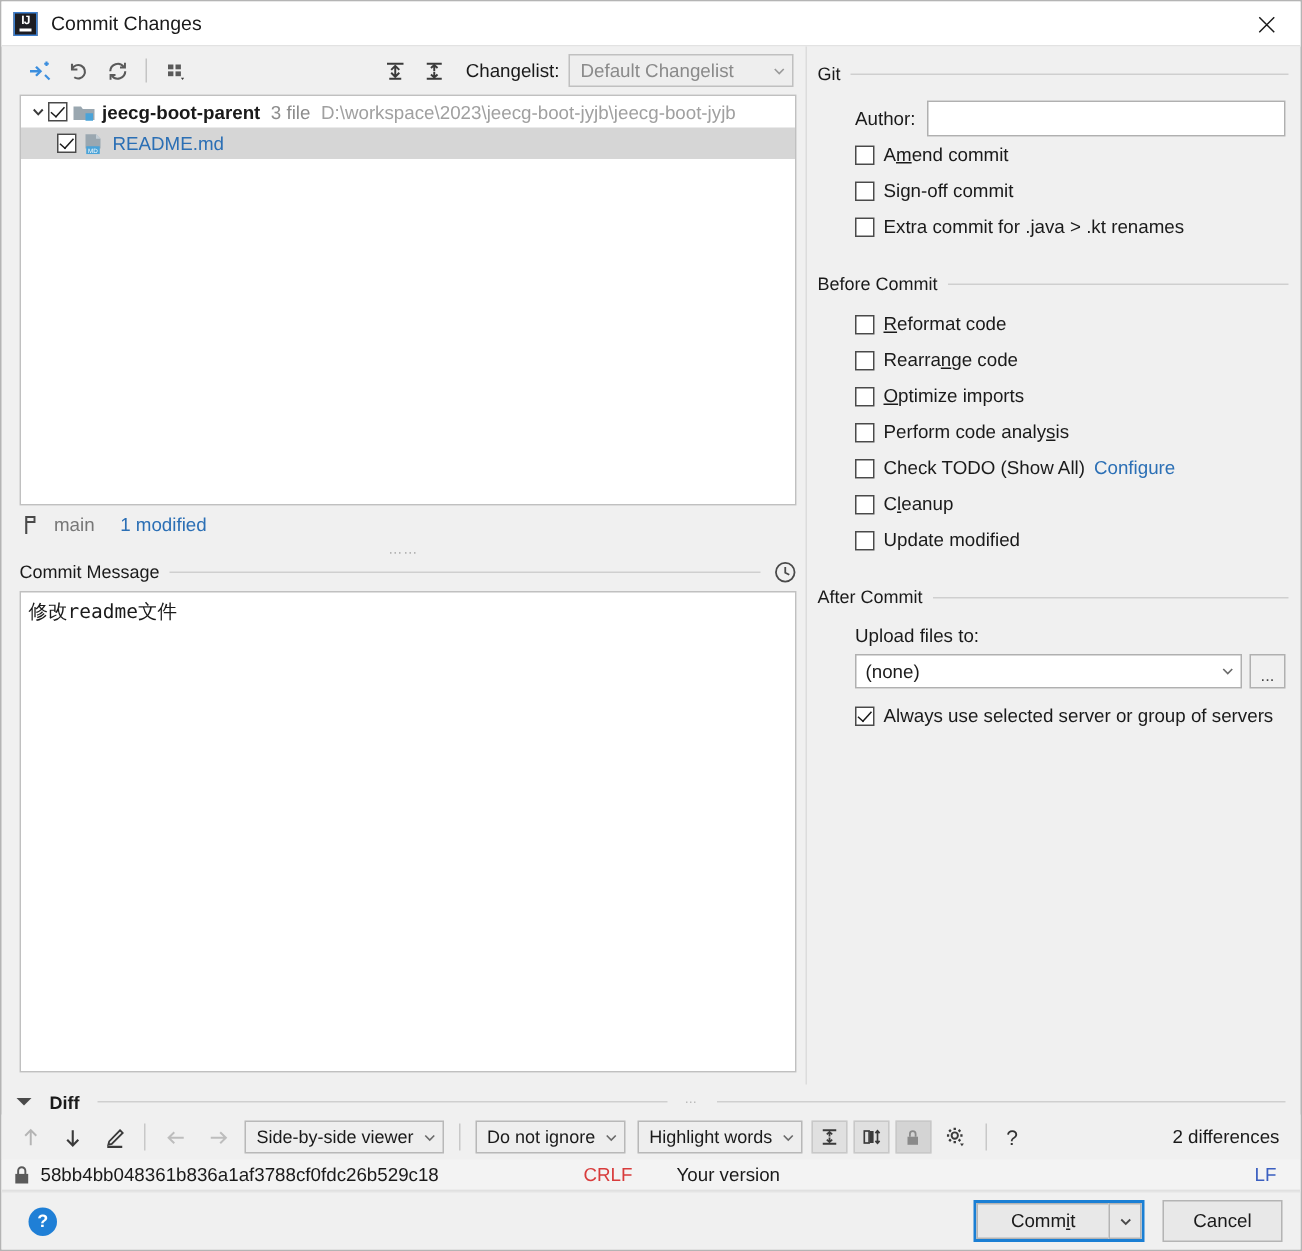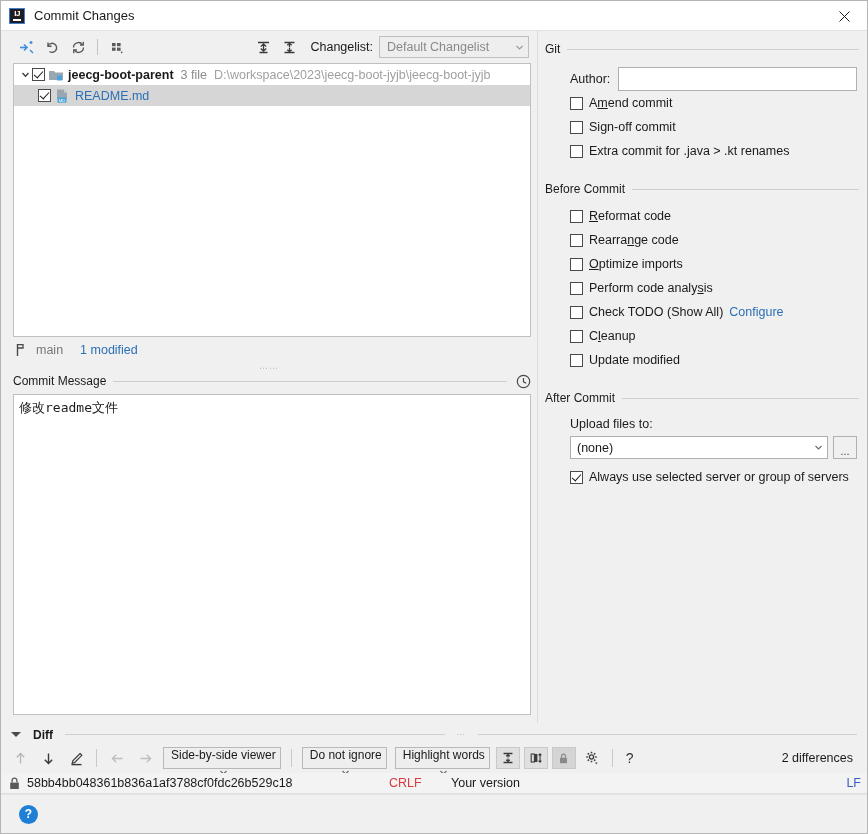--- a/index.html
+++ b/index.html
@@ -261,36 +261,35 @@
   .dt-btn.boxed {
     background: #e0e0e0; border: 1px solid #c8c8c8;
     width: 24px; height: 22px; margin: 0 1px;
   }
   .dt-sep { width: 1px; height: 18px; background: #c8c8c8; margin: 0 5px; }
   .dt-combo {
     height: 22px; background: #eeeeee; border: 1px solid #b8b8b8;
     display: flex; align-items: center; gap: 6px;
     padding: 0 4px 0 7px; font-size: 12px; cursor: pointer;
     margin: 0 3px;
-    flex-direction: column;
   }
   .dt-help { font-size: 14px; color: #333; cursor: pointer; padding: 0 6px; }
   .dt-diffcount { font-size: 12.5px; color: #1a1a1a; margin-left: auto; padding-right: 6px; }
 
   .diff-info {
     height: 20px; display: flex; align-items: center;
     padding-left: 8px; font-size: 12.5px;
     background: #f3f3f3;
     position: relative;
   }
   .lock-ico { width: 11px; height: 13px; margin-right: 7px; flex: 0 0 auto; }
   .hash { color: #1a1a1a; }
   .crlf { color: #d83c3c; position: absolute; left: 388px; }
   .your-version { position: absolute; left: 450px; color: #1a1a1a; }
-  .lf { position: absolute; right: 6px; color: #3b5fc0; }
+  .lf { position: absolute; right: 16px; color: #3b5fc0; }
 
   .diff-content {
     flex: 1; min-height: 0;
     display: flex;
     background: #ffffff;
     position: relative;
     overflow: hidden;
     border-top: 1px solid #e0e0e0;
   }
   .diff-left {
@@ -699,15 +698,28 @@
           <path d="M3 7 L7 11 L15 2" stroke="#4a9a4a" stroke-width="2.2" fill="none"></path>
           <path d="M3 11 L9 5 M9 11 L15 5" stroke="#7ab87a" stroke-width="1.6" fill="none"></path>
           <path d="M3 20 L16 20 M3 24 L16 24" stroke="#9ecb9e" stroke-width="2"></path>
         </svg>
       </div>
     </div>
   </div>
 
   <div class="bottombar">
     <div class="help-circle">?</div>
+    <div class="btn-group">
+      <div class="commit-split">
+        <div class="commit-main">
+          <span>Comm<u>i</u>t</span>
+        </div>
+        <div class="commit-arrow">
+          <svg class="chev" viewBox="0 0 9 9">
+            <path d="M1.5 3 L4.5 6 L7.5 3" stroke="#4a4a4a" stroke-width="1.2" fill="none"></path>
+          </svg>
+        </div>
+      </div>
+      <div class="cancel-btn">Cancel</div>
+    </div>
   </div>
 
 </div>
 
 </body></html>

